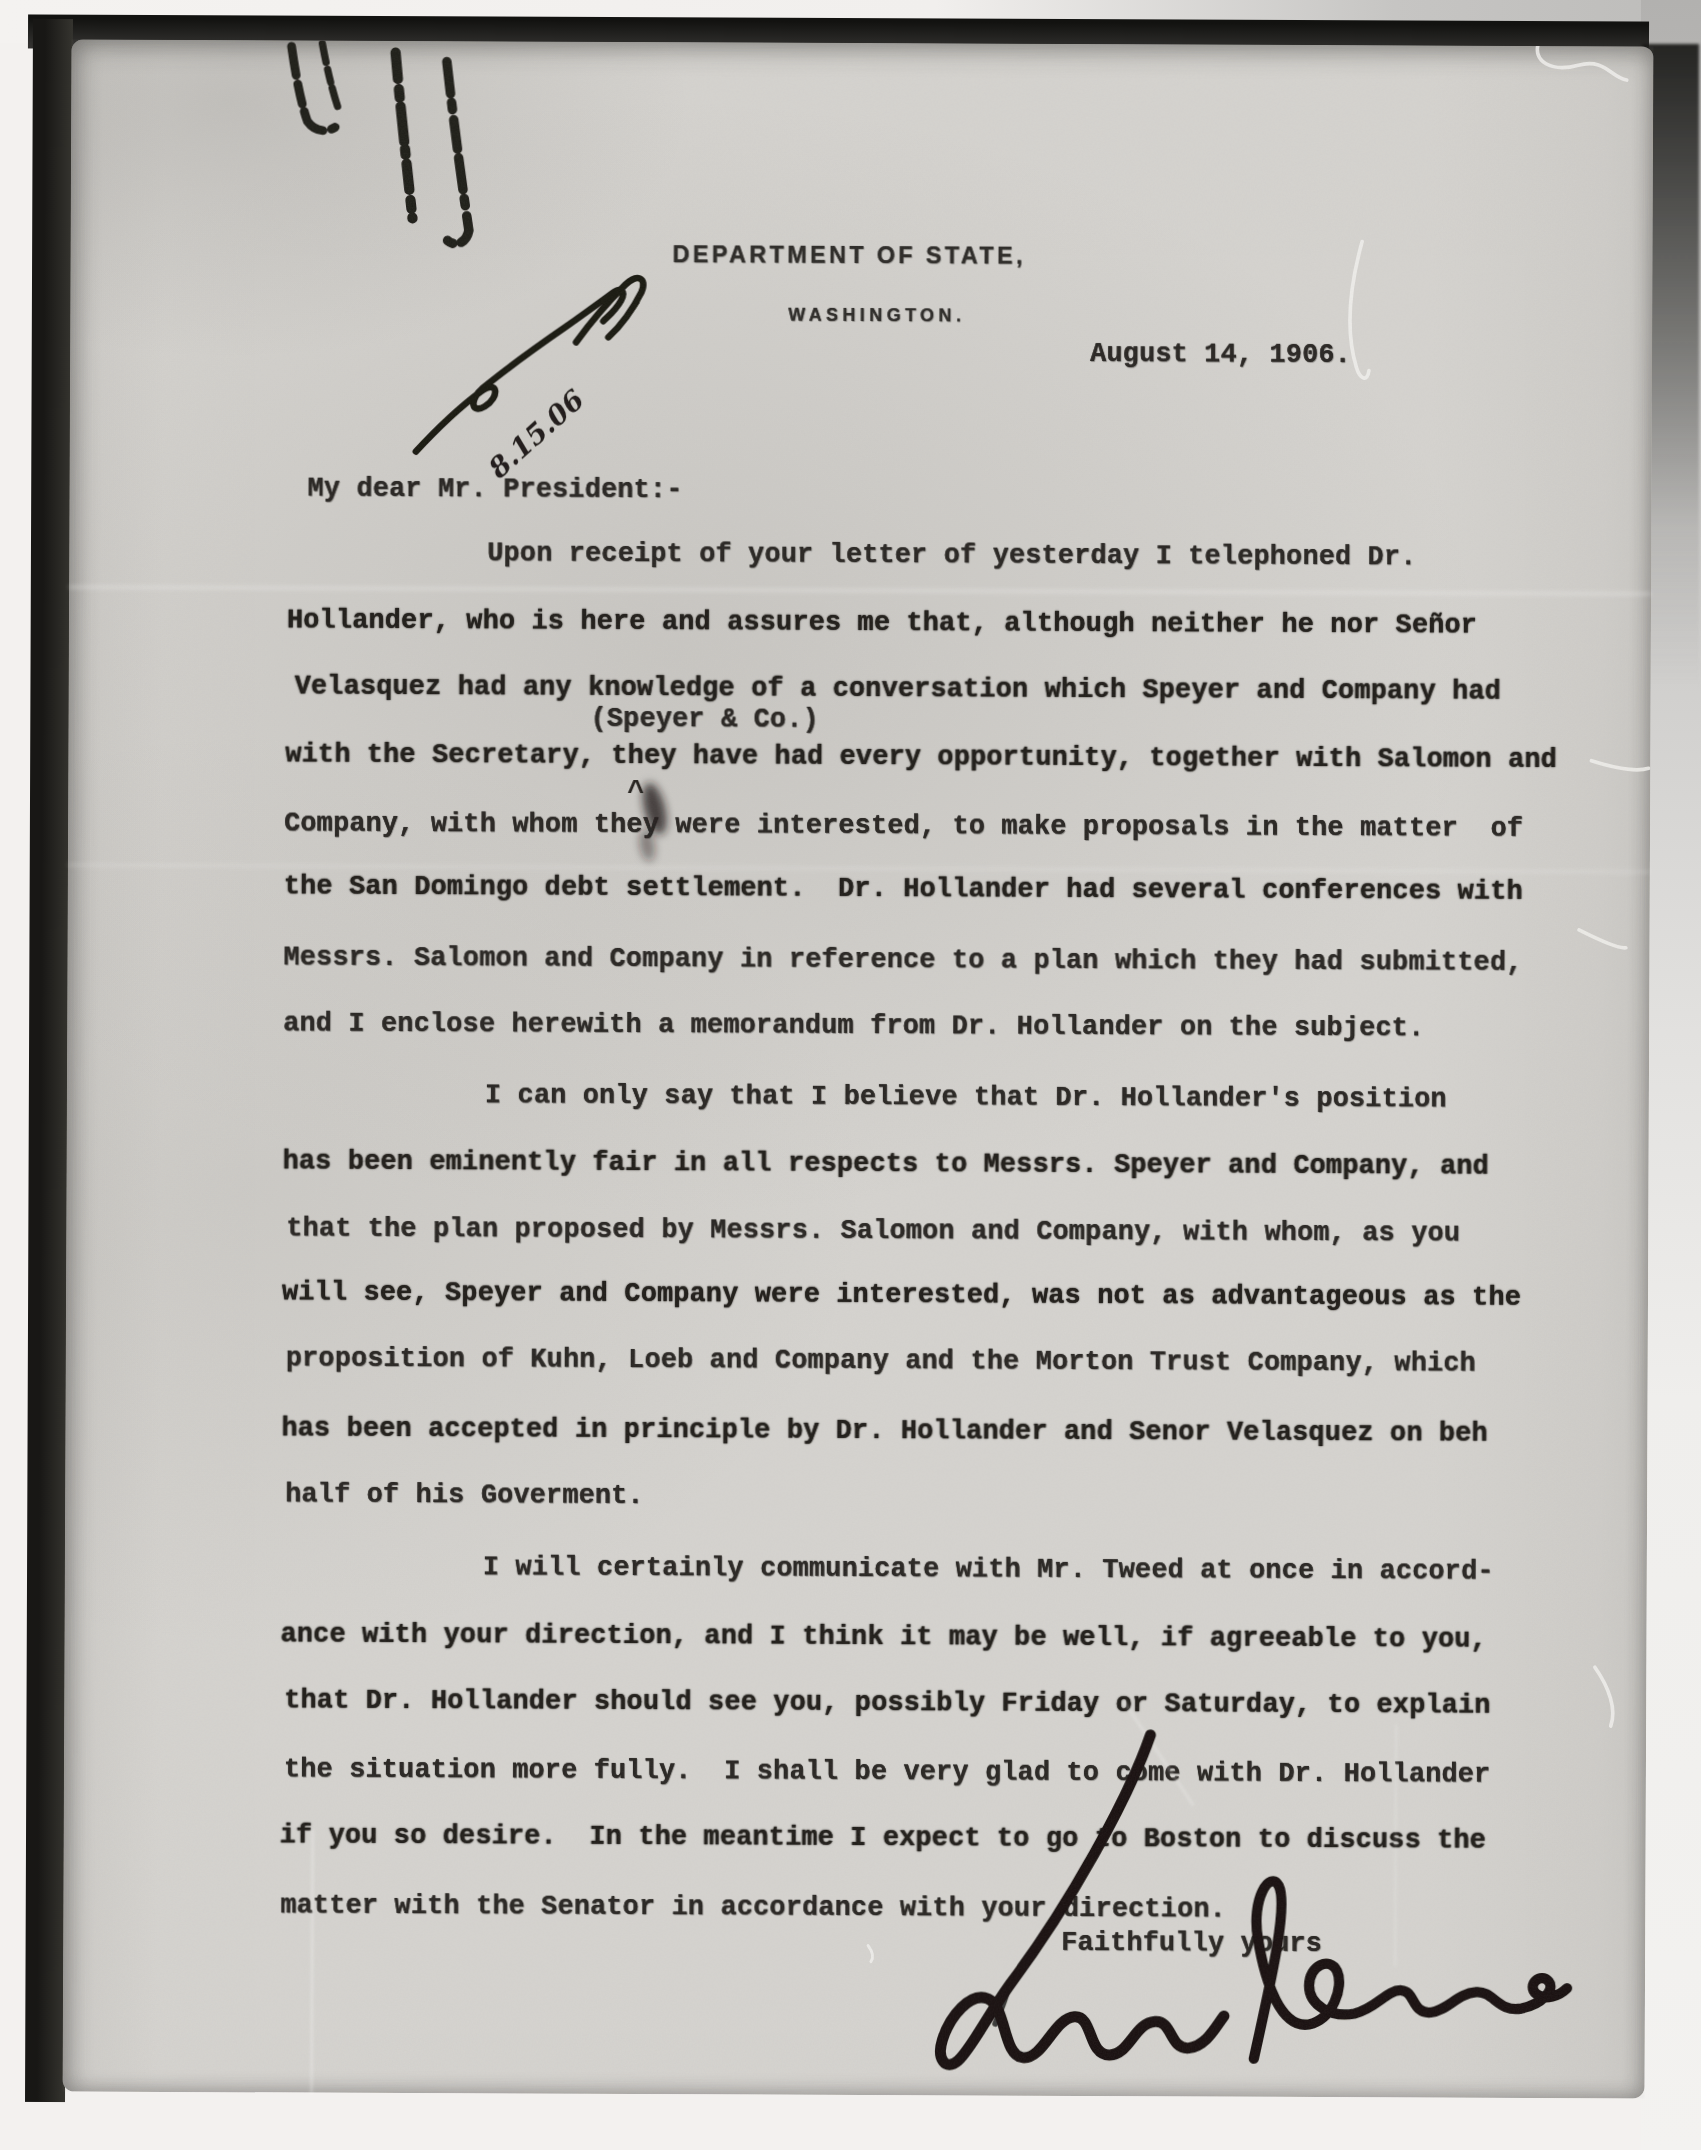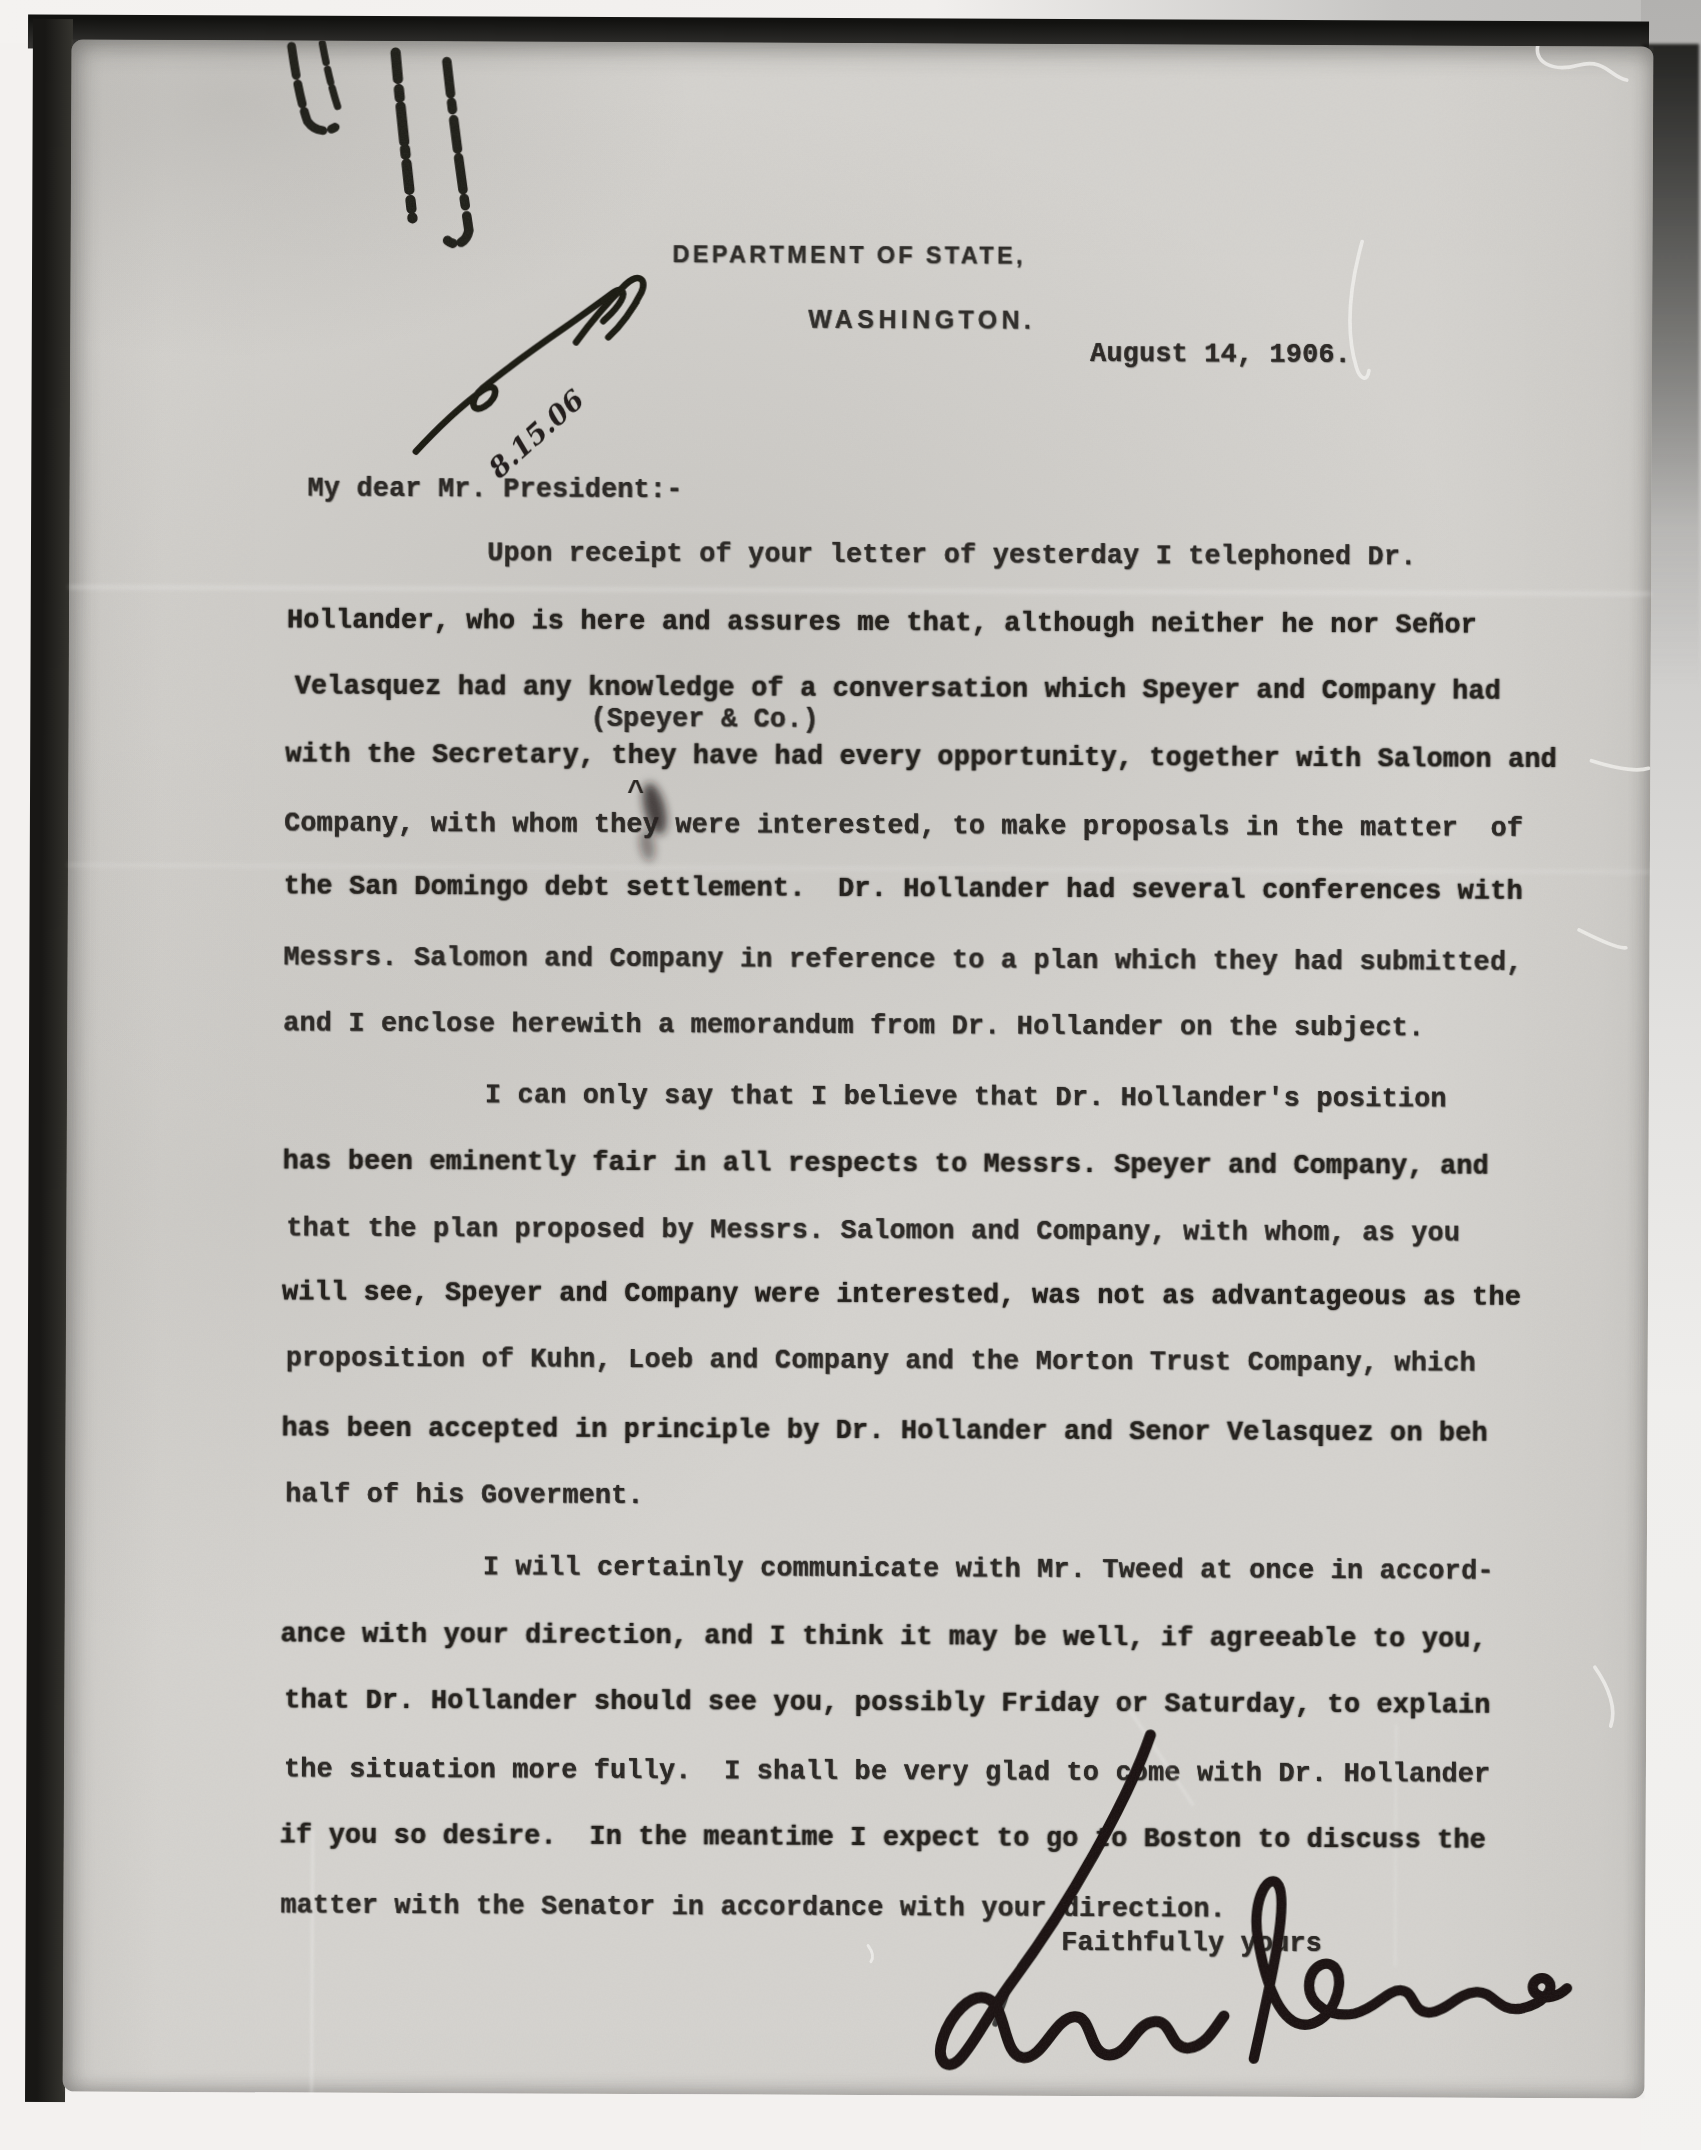--- a/index.html
+++ b/index.html
@@ -72,21 +72,21 @@
   }
   .lh{
     position:absolute;
     font-family:"Liberation Sans", sans-serif;
     font-weight:700;color:#2a2825;
     text-shadow:0 0 0.7px rgba(35,33,30,.9), 0.7px 0.7px 0.7px rgba(35,33,30,.3);
     filter:blur(0.2px);
     white-space:pre;
   }
   .lh1{left:602px;top:199px;font-size:23.5px;letter-spacing:3.3px;}
-  .lh2{left:738px;top:262px;font-size:25px;letter-spacing:4.4px;}
+  .lh2{left:718px;top:262px;font-size:18px;letter-spacing:4.4px;}
   .caret{
     position:absolute;left:559px;top:734px;
     font-family:"Liberation Mono", monospace;font-weight:700;font-size:29px;
     color:#211e1a;filter:blur(0.4px);
   }
   .crease-h{
     position:absolute;left:0;width:100%;height:2.9px;
     background:rgba(255,255,255,.30);
     filter:blur(2.2px);
   }

